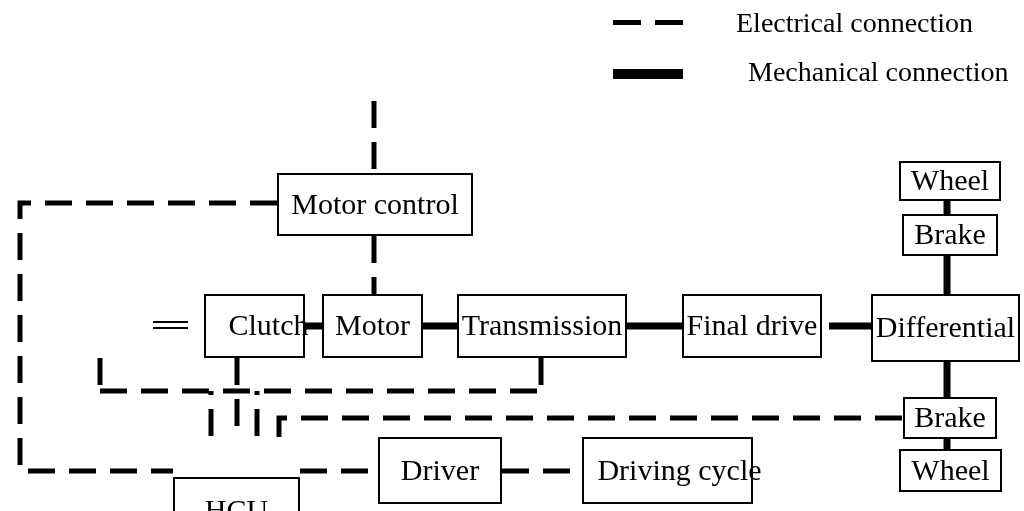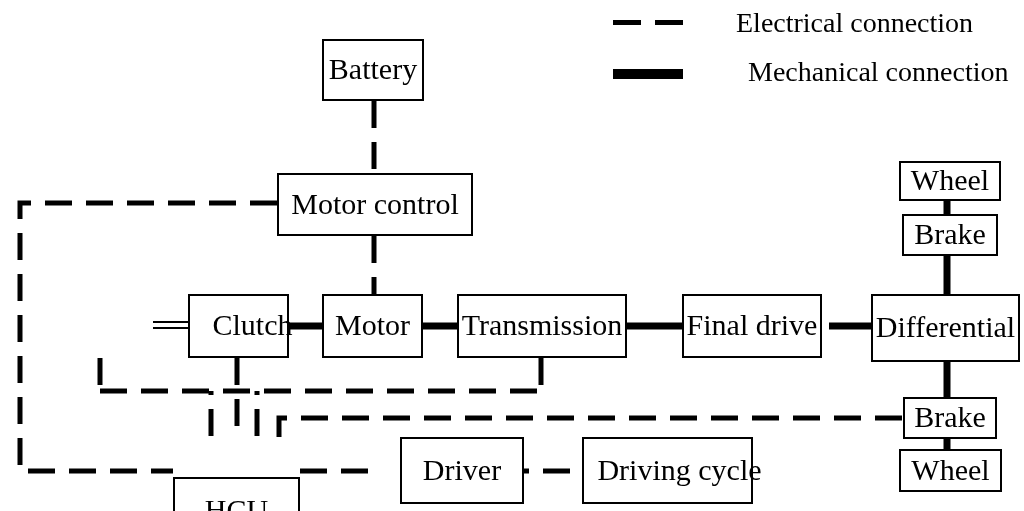--- a/index.html
+++ b/index.html
@@ -27,31 +27,31 @@
     justify-content: center;
     font-size: 30px;
     line-height: 1;
     white-space: nowrap;
   }
   .node .lbl { transform: translateY(-1px); }
   
   [data-name="node-battery"]       { left:322px; top:39px;  width:102px; height:62px; }
   [data-name="node-motor-control"] { left:277px; top:173px; width:196px; height:63px; }
   [data-name="node-engine"]        { left:47px;  top:294px; width:106px; height:64px; }
-  [data-name="node-clutch"]        { left:188px; top:294px; width:101px; height:64px;padding-left:28px; }
+  [data-name="node-clutch"]        { left:204px; top:294px; width:101px; height:64px;padding-left:28px; }
   [data-name="node-motor"]         { left:322px; top:294px; width:101px; height:64px; }
   [data-name="node-transmission"]  { left:457px; top:294px; width:170px; height:64px; }
   [data-name="node-final-drive"]   { left:682px; top:294px; width:140px; height:64px; }
   [data-name="node-differential"]  { left:871px; top:294px; width:149px; height:68px; }
   [data-name="node-wheel-top"]     { left:899px; top:161px; width:102px; height:40px; }
   [data-name="node-brake-top"]     { left:902px; top:214px; width:96px;  height:42px; }
   [data-name="node-brake-bottom"]  { left:903px; top:397px; width:94px;  height:42px; }
   [data-name="node-wheel-bottom"]  { left:899px; top:449px; width:103px; height:43px; }
   [data-name="node-hcu"]           { left:173px; top:437px; width:127px; height:68px;margin-top:40px; }
-  [data-name="node-driver"]        { left:400px; top:437px; width:124px; height:67px; }
+  [data-name="node-driver"]        { left:378px; top:437px; width:124px; height:67px; }
   [data-name="node-driving-cycle"] { left:582px; top:437px; width:171px; height:67px;padding-left:24px; }
   
   #legend { position: absolute; left: 0; top: 0; }
   .legend-label {
     position: absolute;
     font-size: 28px;
     line-height: 30px;
     white-space: nowrap;
   }
   [data-name="legend-label-electrical"] { left: 736px; top: 8px; }
@@ -89,23 +89,20 @@
       <path d="M 627 326 H 682" fill="none" stroke="#000000" stroke-width="7" data-name="edge-transmission-to-final-drive"></path>
       <path d="M 829 326 H 871" fill="none" stroke="#000000" stroke-width="7" data-name="edge-final-drive-to-differential"></path>
       <path d="M 947 294 V 256" fill="none" stroke="#000000" stroke-width="7" data-name="edge-differential-to-brake-top"></path>
       <path d="M 947 214 V 201" fill="none" stroke="#000000" stroke-width="7" data-name="edge-brake-top-to-wheel-top"></path>
       <path d="M 947 358 V 397" fill="none" stroke="#000000" stroke-width="7" data-name="edge-differential-to-brake-bottom"></path>
       <path d="M 947 439 V 449" fill="none" stroke="#000000" stroke-width="7" data-name="edge-brake-bottom-to-wheel-bottom"></path>
       <path d="M 153 322 H 188" fill="none" stroke="#000000" stroke-width="2" data-name="edge-engine-to-clutch-shaft-upper"></path>
       <path d="M 153 328 H 188" fill="none" stroke="#000000" stroke-width="2" data-name="edge-engine-to-clutch-shaft-lower"></path>
     </svg>
 
-  <div class="node" data-name="node-battery">
-    <span class="lbl" data-name="node-label">Battery</span>
-  </div>
   <div class="node" data-name="node-motor-control">
     <span class="lbl" data-name="node-label">Motor control</span>
   </div>
   <div class="node" data-name="node-clutch">
     <span class="lbl" data-name="node-label">Clutch</span>
   </div>
   <div class="node" data-name="node-motor">
     <span class="lbl" data-name="node-label">Motor</span>
   </div>
   <div class="node" data-name="node-transmission">

